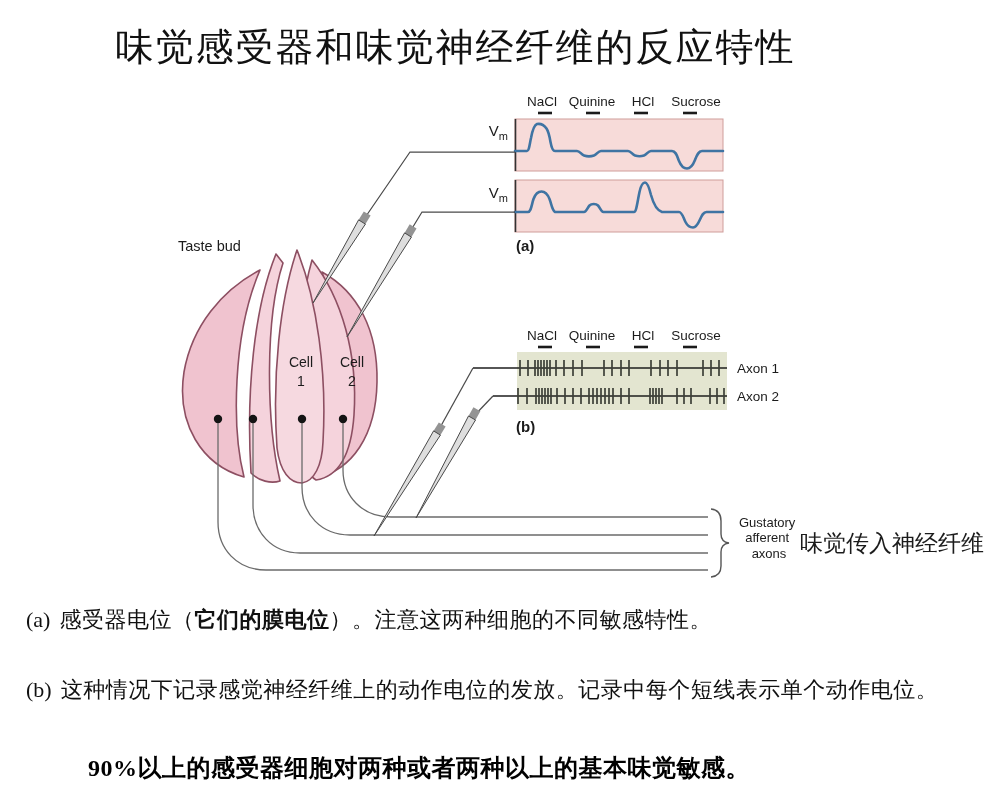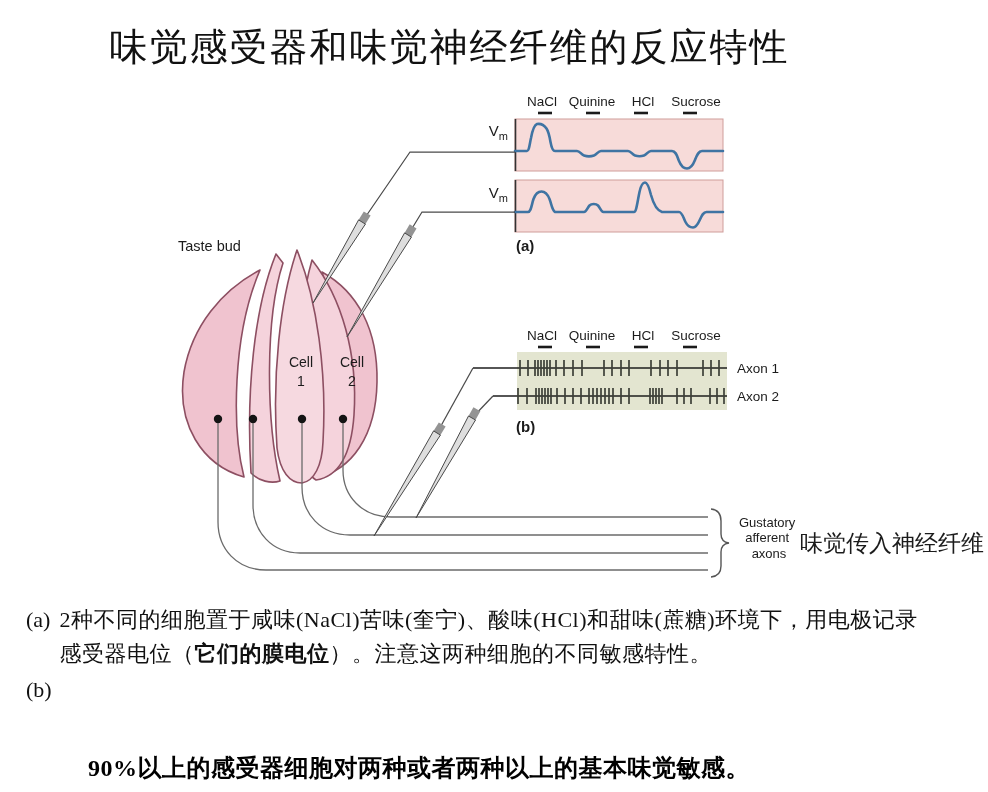--- a/index.html
+++ b/index.html
@@ -1,18 +1,18 @@
 <!DOCTYPE html>
 <html><head>
 <meta charset="utf-8">
 <style>
   html,body{margin:0;padding:0;background:#ffffff;}
   .page{position:relative;width:988px;height:792px;background:#ffffff;overflow:hidden;
         font-family:"Liberation Sans",sans-serif;color:#1b1b1b;}
-  .title{position:absolute;top:22px;left:4px;width:891px;text-align:center;
+  .title{position:absolute;top:22px;left:10px;width:891px;text-align:center;
          font-family:"Liberation Serif",serif;font-size:38px;font-weight:500;
          letter-spacing:2px;color:#111;margin:0;}
   svg.diagram{position:absolute;top:0;left:0;}
   svg text{font-family:"Liberation Sans",sans-serif;fill:#1b1b1b;}
   svg .zh{font-family:"Liberation Serif",serif;}
   [data-spikes] line{stroke:#3d4038;stroke-width:1.7;}
   .stim-tick{stroke:#1b1b1b;stroke-width:2.6;}
   .wire{stroke:#4a4a4a;stroke-width:1.25;fill:none;}
   .axonwire{stroke:#6b6b6b;stroke-width:1.3;fill:none;}
   .needle{fill:#dedede;stroke:#4a4a4a;stroke-width:1;}
@@ -188,25 +188,25 @@
       <path class="wire" d="M472,418 L493,396"></path>
       <line class="collar" x1="471" y1="419.7" x2="476.9" y2="409.3"></line>
       <polygon class="needle" points="416,518 475.5,420 468.5,416"></polygon>
     </g>
   </svg>
 
   <div class="captions">
     <div class="cap" style="top:603px">
       <span class="mk">(a)</span>
       <div class="cap-text">
-        <div class="cl">2种不同的细胞置于咸味(NaCl)苦味(奎宁)、酸味(HCl)和甜味(蔗糖)环境下，用电极记录</div>
         <div class="cl"><span>感受器电位（</span><b>它们的膜电位</b><span>）。注意这两种细胞的不同敏感特性。</span></div>
       </div>
     </div>
     <div class="cap" style="top:673px">
       <span class="mk">(b)</span>
       <div class="cap-text">
+        <div class="cl">这种情况下记录感觉神经纤维上的动作电位的发放。记录中每个短线表示单个动作电位。</div>
       </div>
     </div>
     <div class="footer-line">90%以上的感受器细胞对两种或者两种以上的基本味觉敏感。</div>
   </div>
 
 </div>
 
 </body></html>

